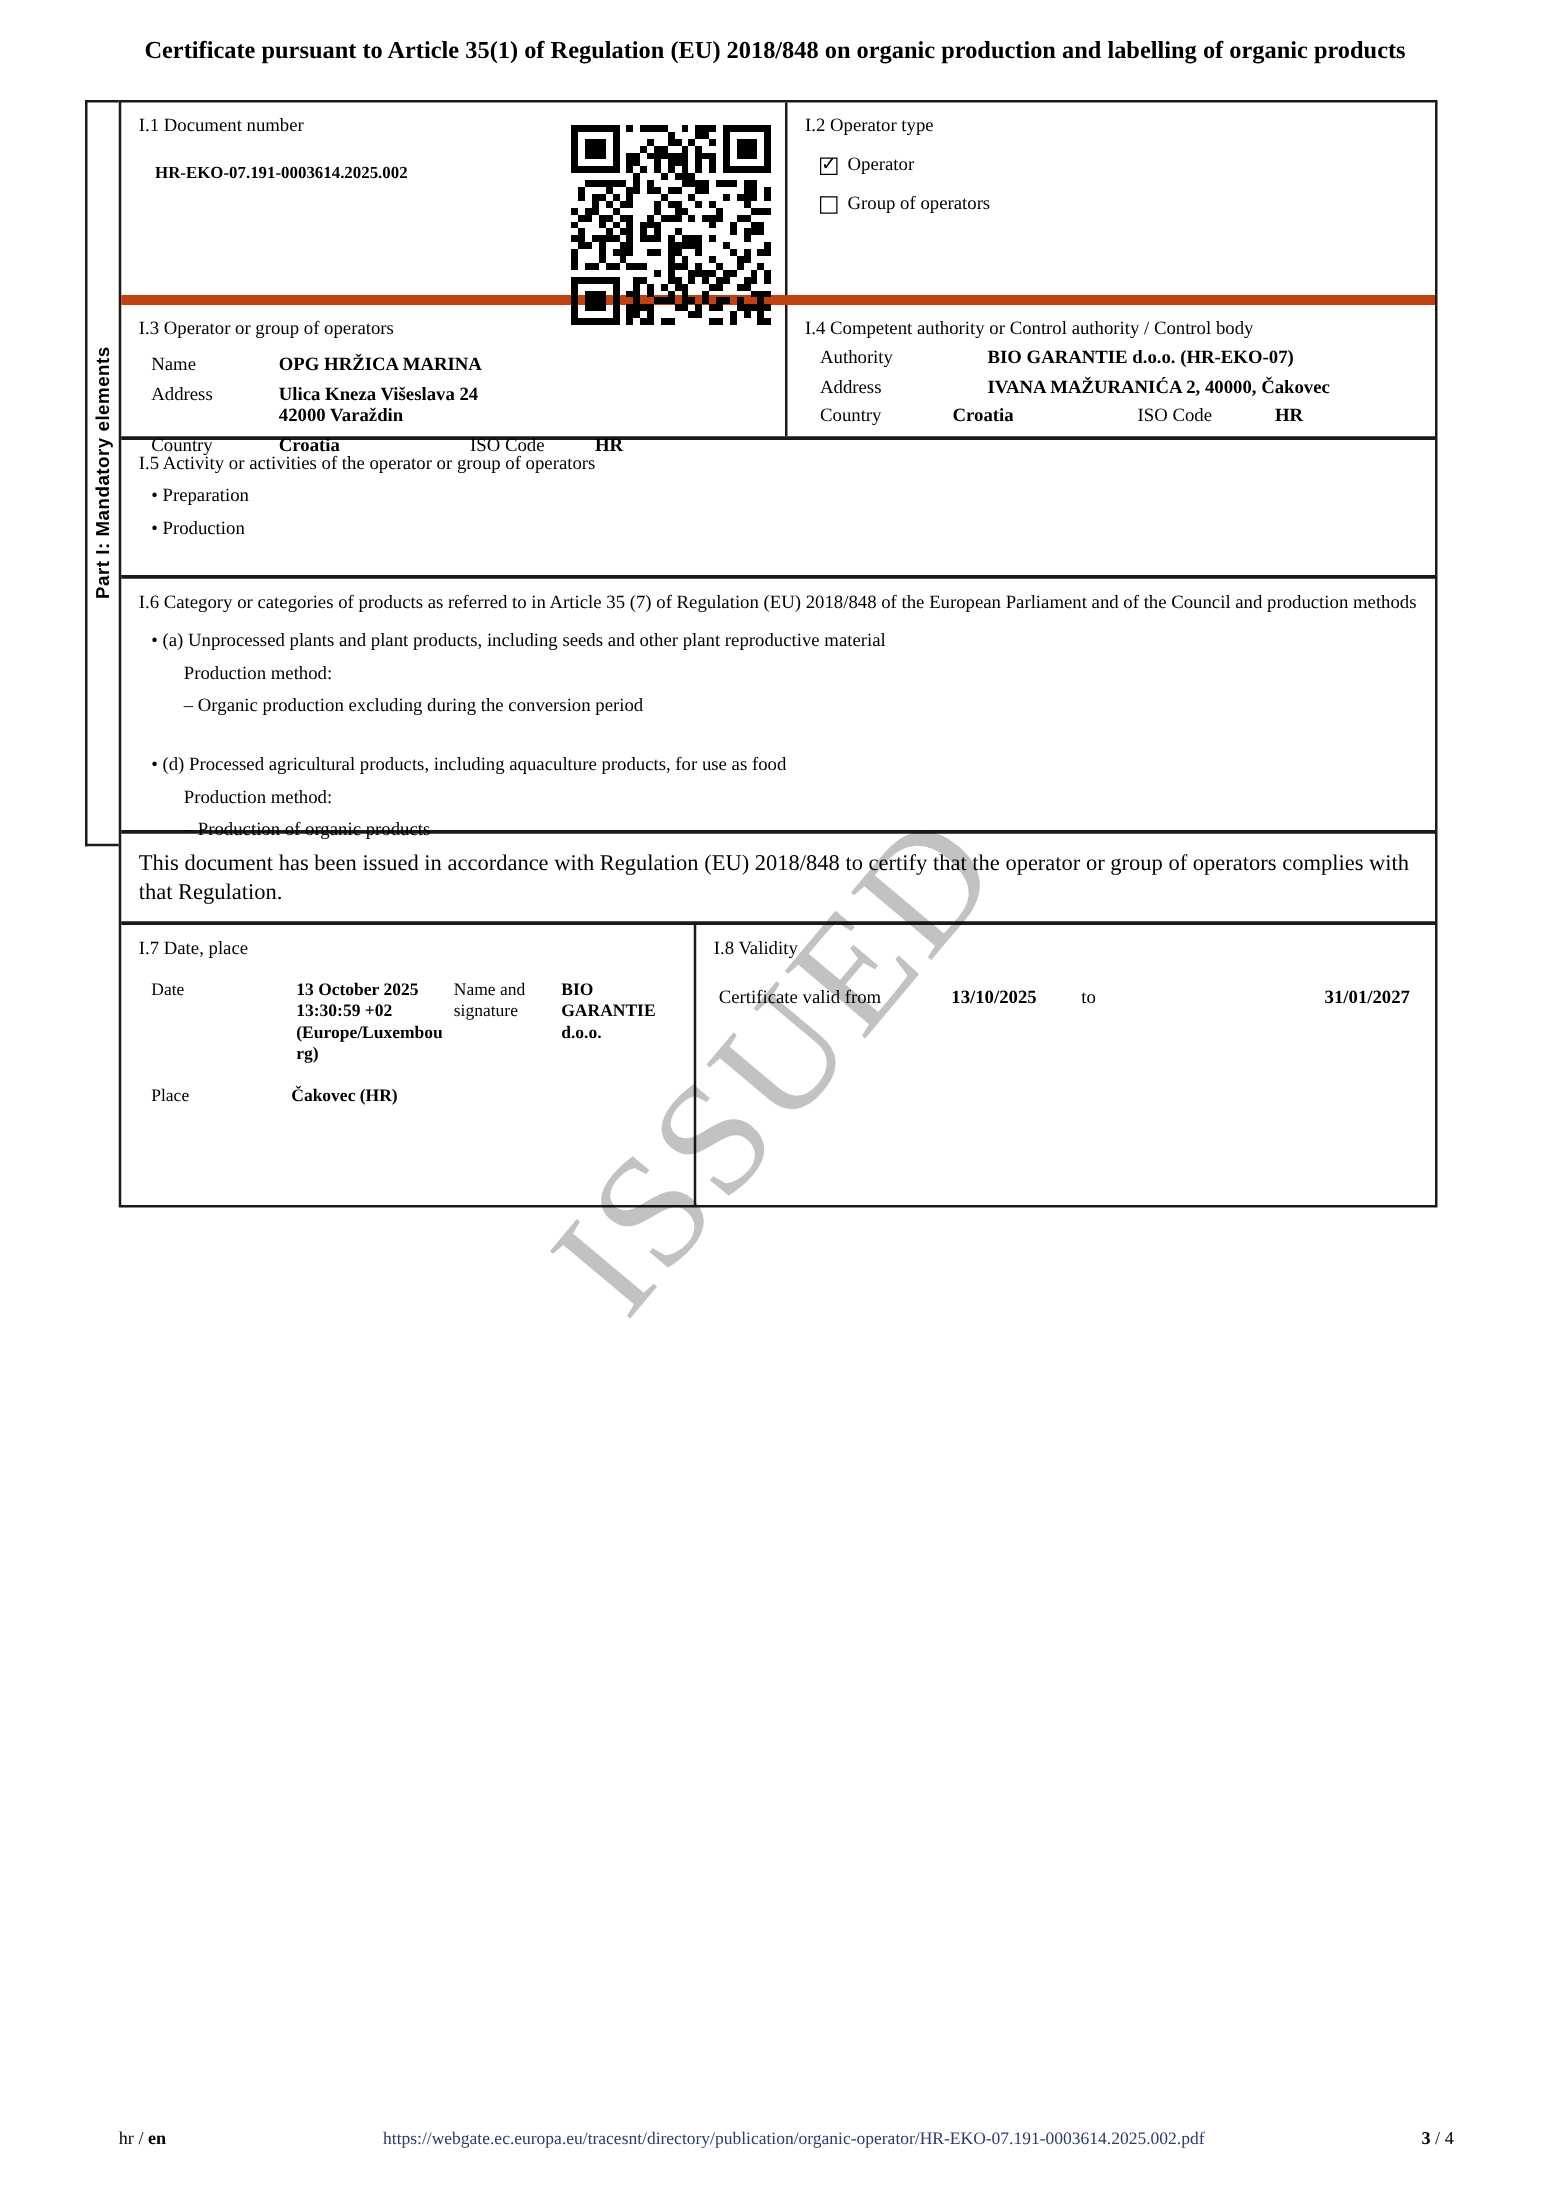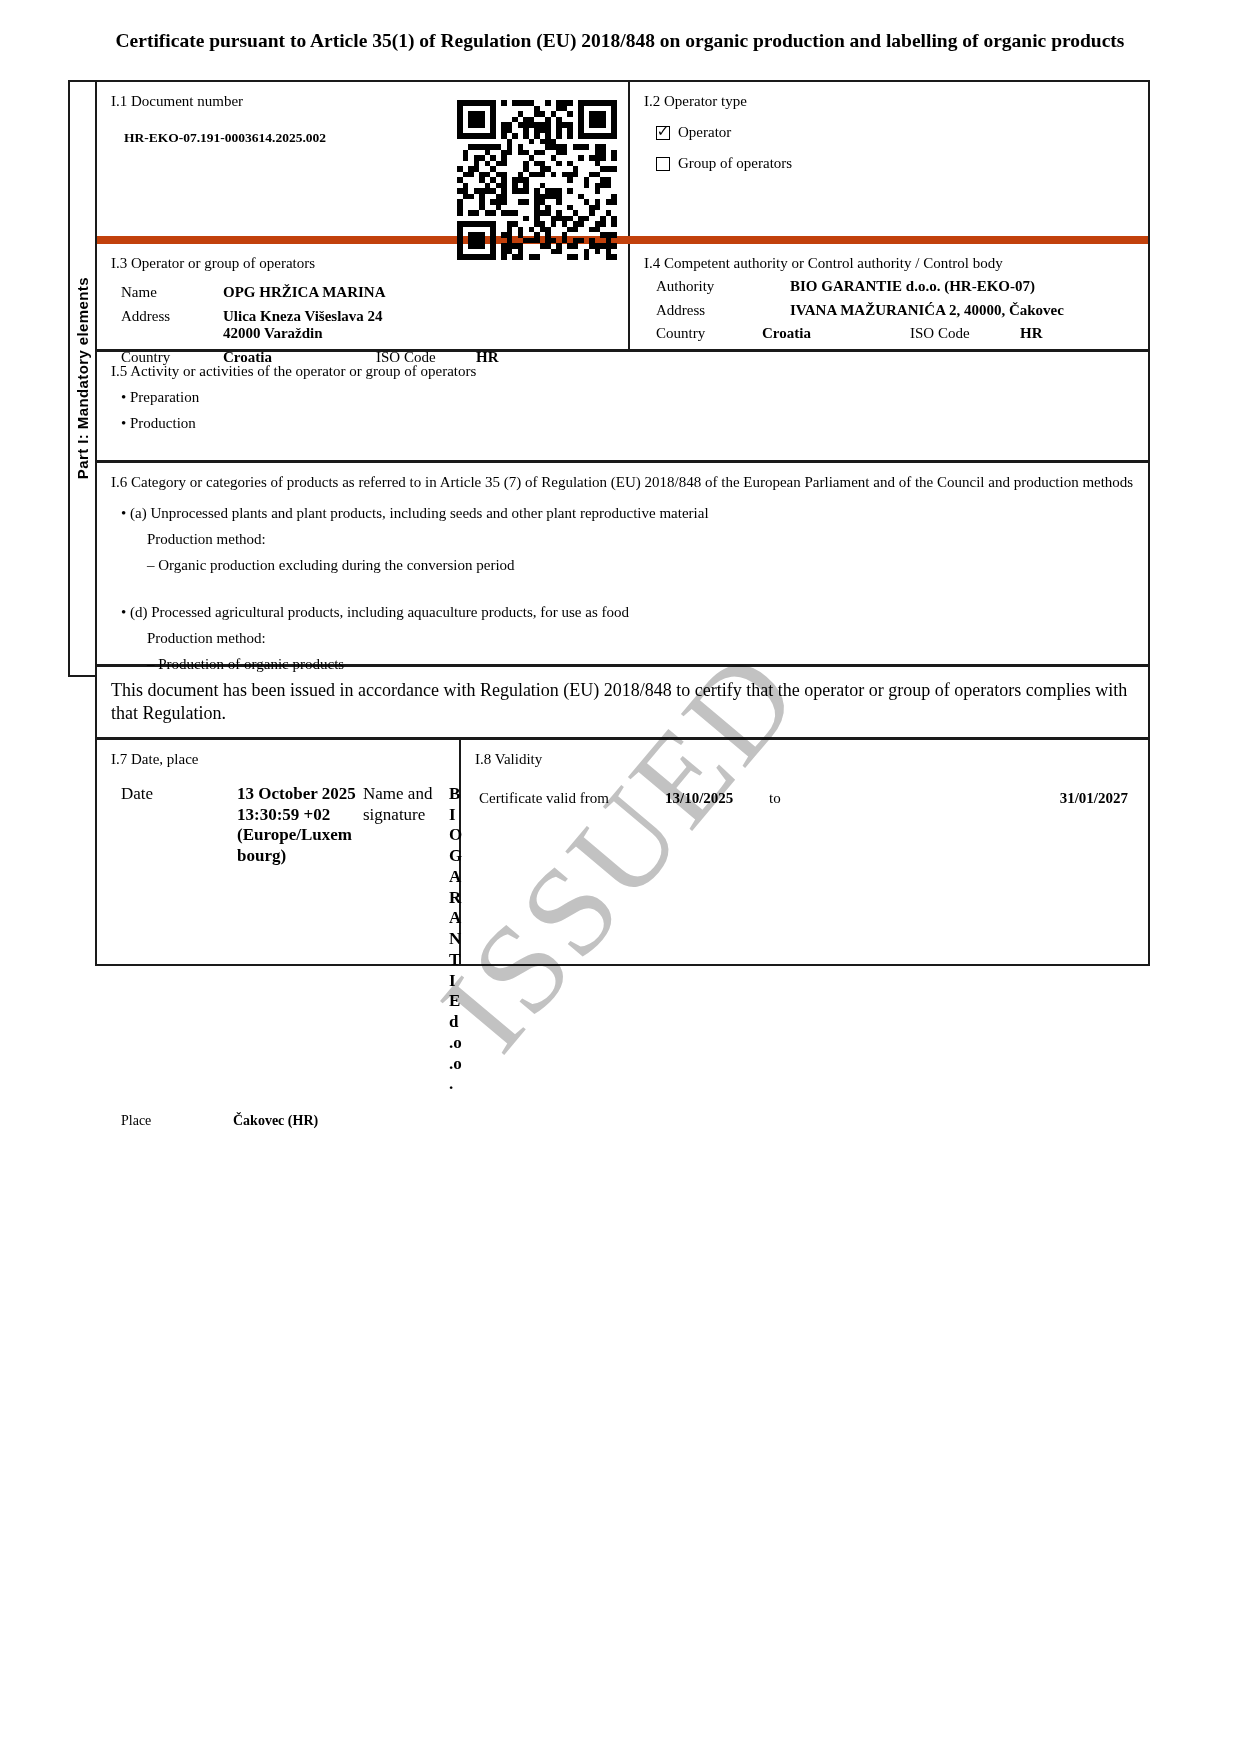--- a/index.html
+++ b/index.html
@@ -30,21 +30,21 @@
   .row{display:flex;box-sizing:border-box;position:relative;}
   .r1{height:162px;border-bottom:8px solid #c2410c;}
   .r2{height:108px;border-bottom:3px solid #1a1a1a;}
   .r3{height:111px;border-bottom:3px solid #1a1a1a;}
   .r4{height:204px;border-bottom:3px solid #1a1a1a;}
   .r5{height:73px;border-bottom:3px solid #1a1a1a;}
   .r6{height:224px;}
   .cell{box-sizing:border-box;position:relative;padding:10px 10px 0 14px;}
   .cl1{width:533px;border-right:2px solid #1a1a1a;}
   .cr1{flex:1;}
-  .cl6{width:364px;border-right:2px solid #1a1a1a;}
+  .cl6{width:460px;border-right:2px solid #1a1a1a;}
   .cr6{flex:1;}
   .full{flex:1;}
   .hdr{font-size:15px;line-height:1.2;}
   .b{font-weight:bold;}
   .docnum{margin:20px 0 0 13px;font-weight:bold;font-size:13.5px;}
   .qr{position:absolute;right:10px;top:18px;width:162px;height:160px;}
   
   .cbrow{display:flex;align-items:center;margin:14px 0 0 12px;}
   .cbrow:first-of-type{margin-top:22px;}
   .cb{
@@ -60,21 +60,21 @@
   .kvc{display:grid;grid-template-columns:102px 153px 100px auto;margin:6px 0 0 10px;font-size:15px;}
   .kvc4{display:grid;grid-template-columns:106px 148px 110px auto;margin:6px 0 0 12px;font-size:15px;}
   .mt12{margin-top:12px;}
   .bullet{margin:9px 0 0 10px;font-size:15px;}
   .i6item{margin-top:14px;}
   .i6item .bl{margin-left:10px;font-size:15px;}
   .i6item .ml{margin:9px 0 0 36px;font-size:15px;}
   .i6gap{margin-top:30px;}
   .stmt{font-size:18px;line-height:1.25;margin-top:12px;padding-right:6px;}
   
-  .i7g{display:grid;grid-template-columns:112px 122px 82px auto;margin:16px 0 18px 10px;font-size:17px;line-height:1.22;column-gap:4px;}
+  .i7g{display:grid;grid-template-columns:112px 122px 82px auto;margin:16px 0 18px 10px;font-size:14px;line-height:1.22;column-gap:4px;}
   .i7g .wrapv{overflow-wrap:anywhere;}
   .placerow{display:grid;grid-template-columns:112px auto;margin:14px 0 0 10px;font-size:14px;column-gap:0;}
   
   .i8g{display:grid;grid-template-columns:186px 104px 96px auto;margin:22px 0 0 4px;font-size:15px;align-items:baseline;}
   .i8g .right{text-align:right;padding-right:10px;}
   
   .watermark{
     position:absolute;left:330px;top:590px;width:580px;height:520px;
     display:flex;align-items:center;justify-content:center;
     transform:rotate(-50deg);pointer-events:none;z-index:6;
@@ -616,14 +616,19 @@
           <span>to</span>
           <span class="b right">31/01/2027</span>
         </div>
       </div>
     </div>
 
   </div>
 
   <div class="watermark">ISSUED</div>
 
+  <div class="footer">
+    <span class="lang"><span>hr / </span><span class="b">en</span></span>
+    <a class="url" href="#">https://webgate.ec.europa.eu/tracesnt/directory/publication/organic-operator/HR-EKO-07.191-0003614.2025.002.pdf</a>
+    <span class="pg"><span class="b">3</span><span> / 4</span></span>
+  </div>
 
 </div>
 
 </body></html>

